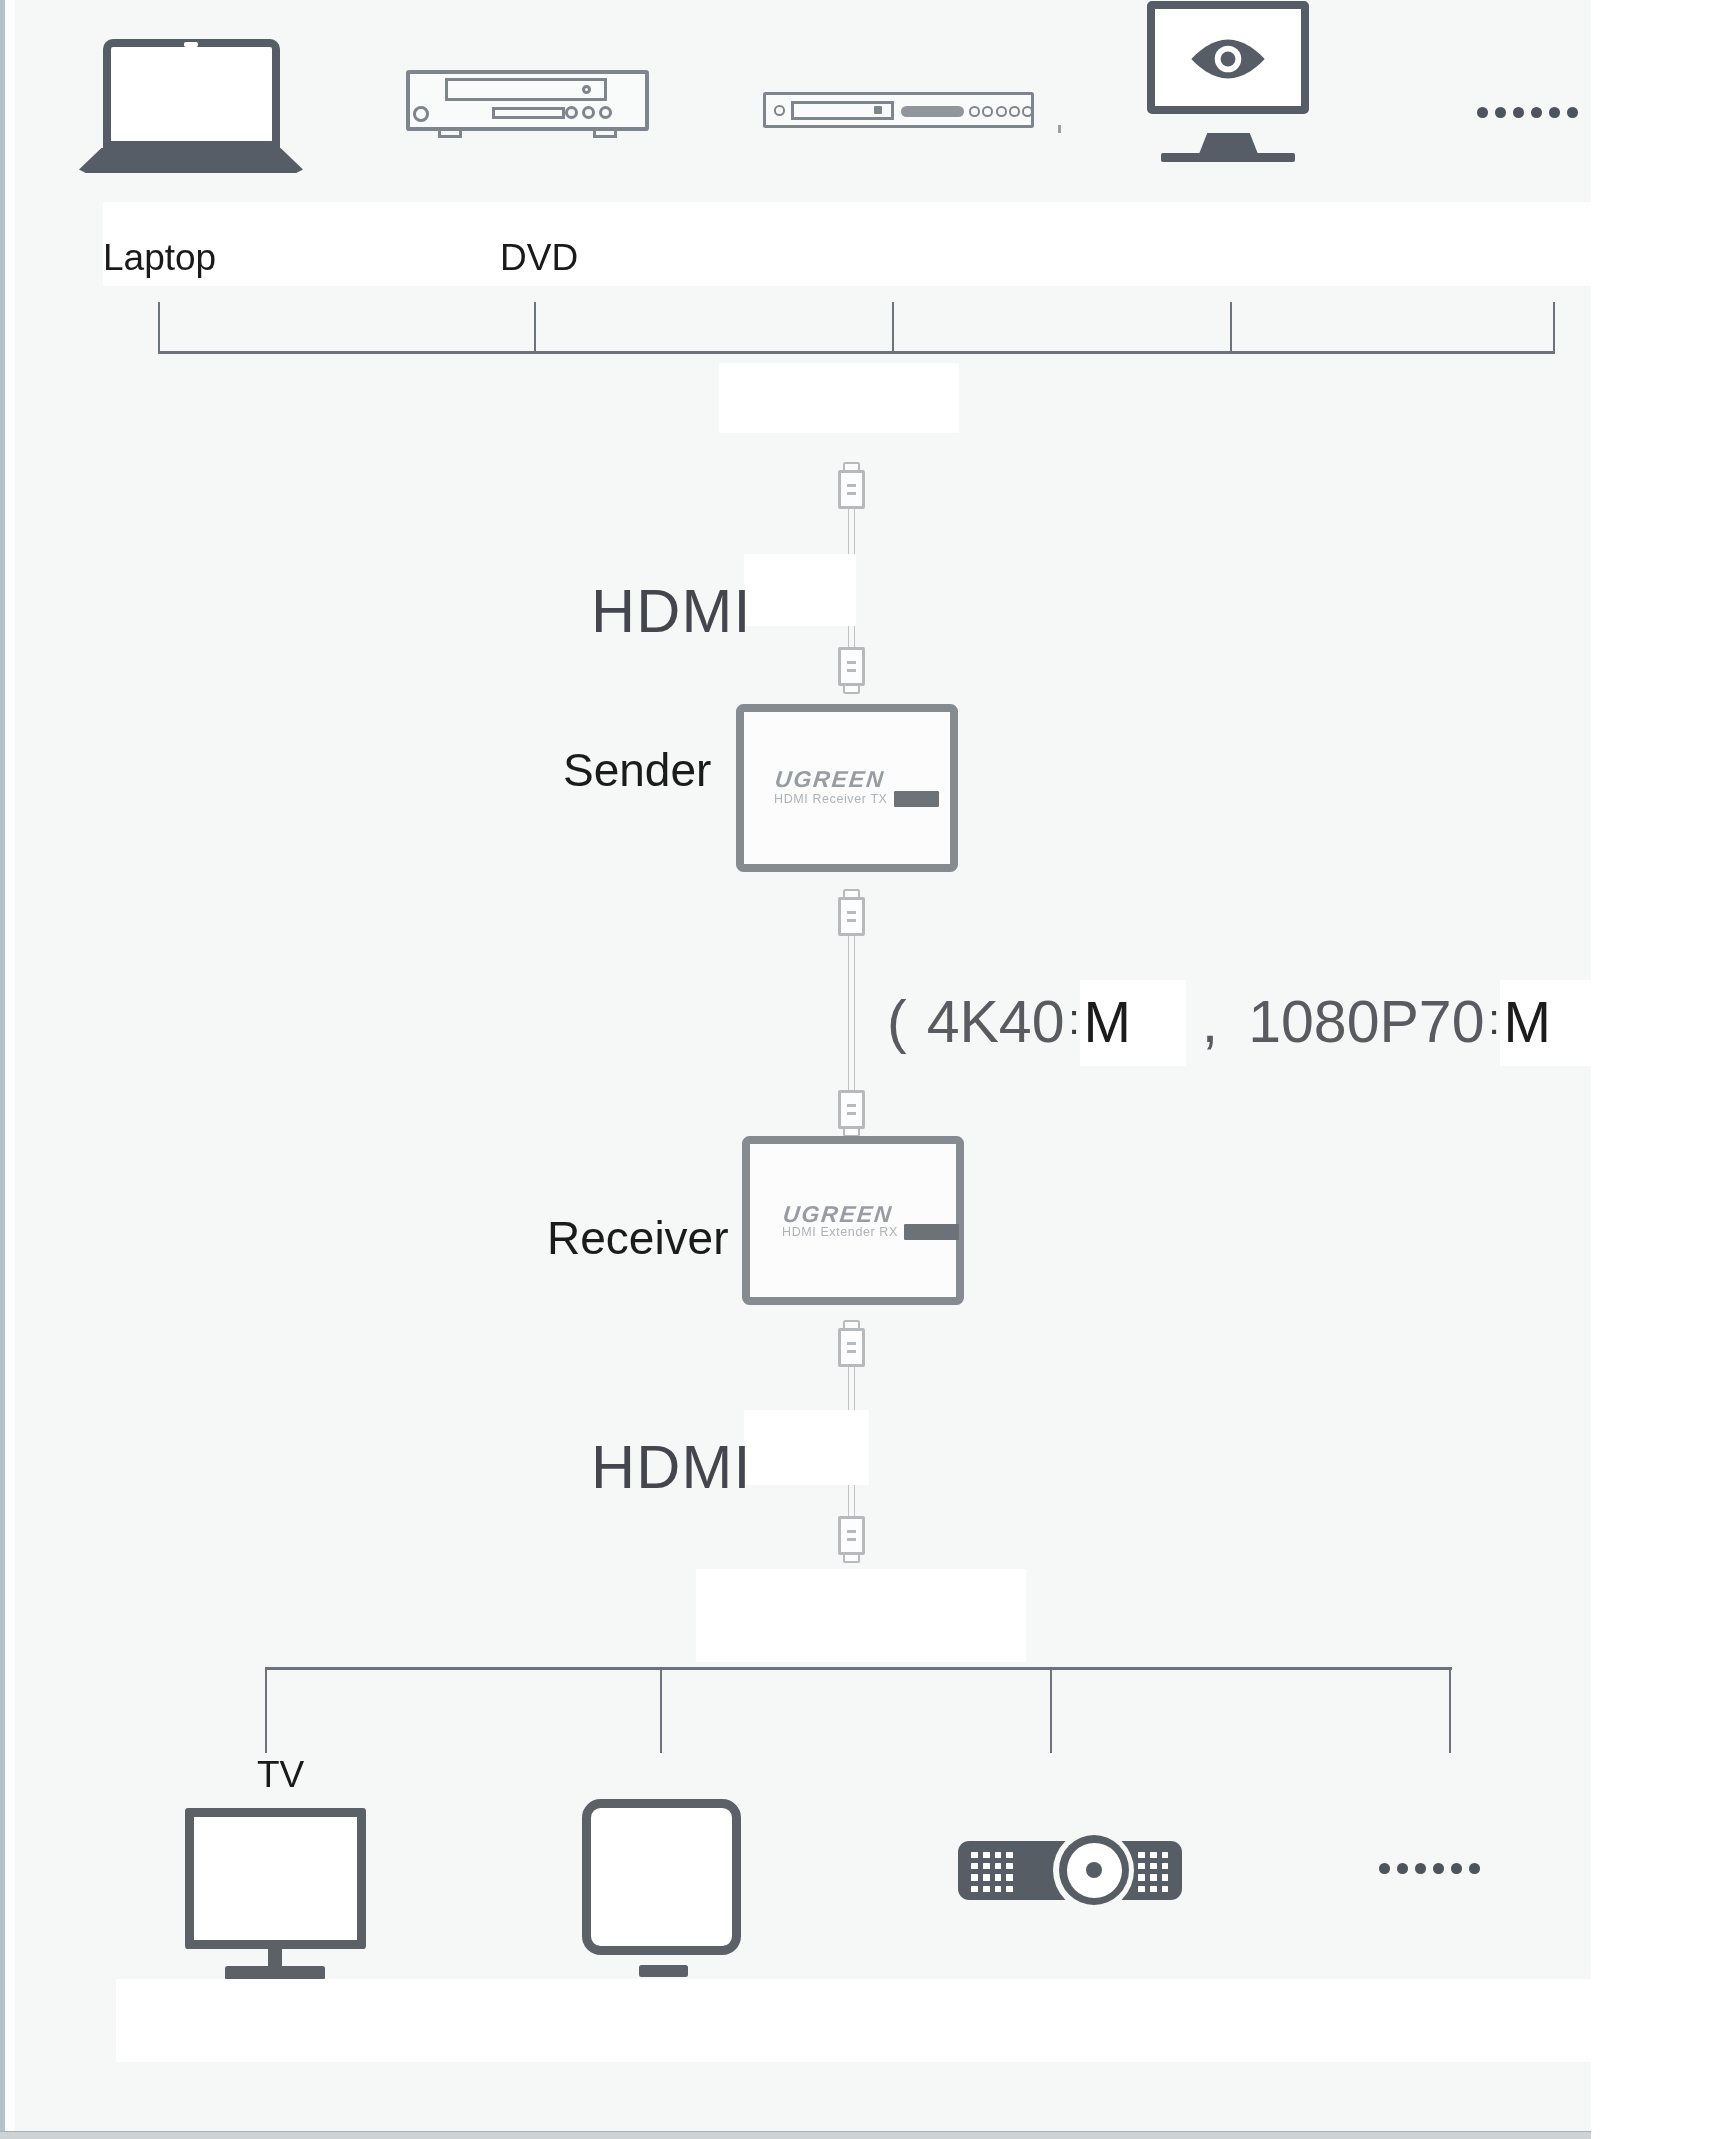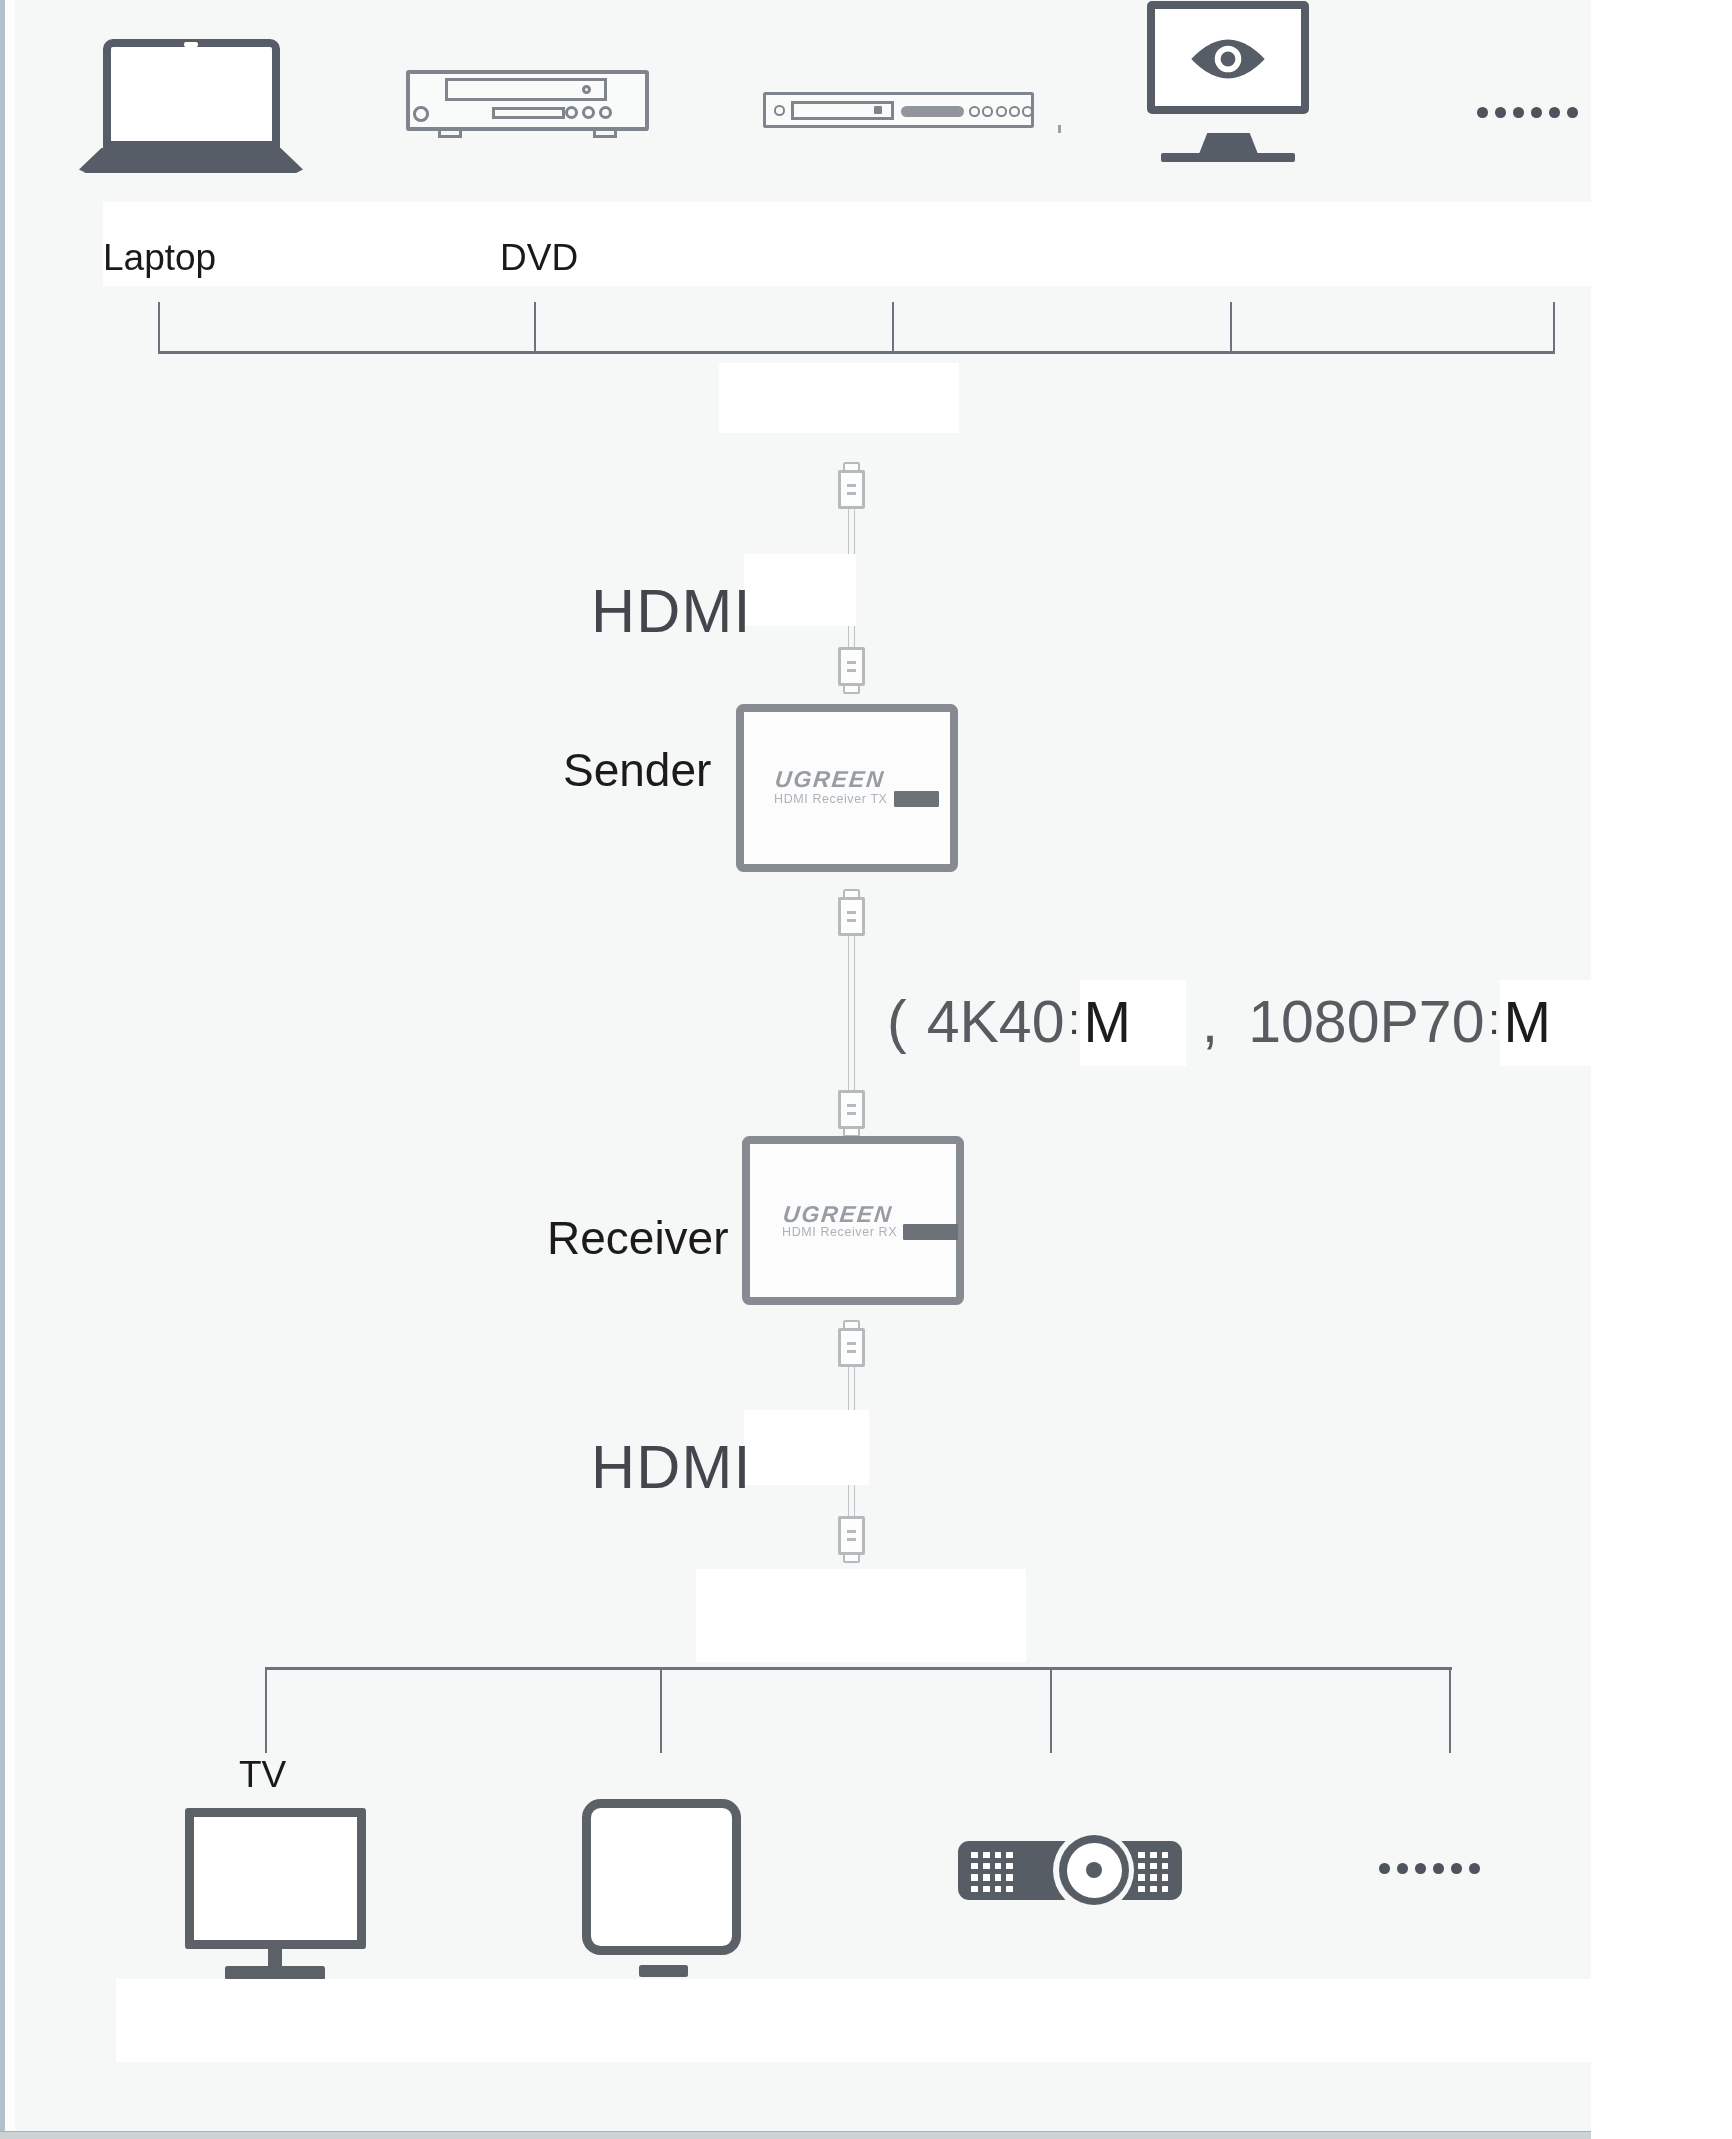--- a/index.html
+++ b/index.html
@@ -207,21 +207,21 @@
     <span class="spec-patch" style="margin-right:13.7px;">
       <span>M</span>
     </span>
     <span>)</span>
   </div>
 
   <div class="side-label" style="left:547px;top:1215px;">Receiver</div>
   <div class="ext-box" style="left:742px;top:1136px;width:222px;height:169px;"></div>
   <div class="brand" style="left:783px;top:1203px;">UGREEN</div>
   <div class="model-row" style="left:782px;top:1224px;">
-    <span class="model-text">HDMI Receiver RX</span>
+    <span class="model-text">HDMI Extender RX</span>
     <span class="model-badge" style="width:55px;"></span>
   </div>
 
   <div class="cable" style="left:838px;top:1320px;height:243px;">
     <div class="plug-tip up"></div>
     <div class="plug-body">
         <i></i>
         <i></i>
       </div>
     <div class="cable-wire"></div>
@@ -238,21 +238,21 @@
   <div class="white-patch" style="left:696px;top:1569px;width:330px;height:93px;"></div>
 
   <div>
     <div class="h-line" style="left:265px;top:1667px;width:1187px;"></div>
     <div class="v-tick" style="left:265px;top:1670px;height:83px;"></div>
     <div class="v-tick" style="left:660px;top:1670px;height:83px;"></div>
     <div class="v-tick" style="left:1050px;top:1670px;height:83px;"></div>
     <div class="v-tick" style="left:1449px;top:1670px;height:83px;"></div>
   </div>
 
-  <div class="dev-label" style="left:239px;top:1755px;">TV</div>
+  <div class="dev-label" style="left:257px;top:1755px;">TV</div>
 
   <div>
     <div class="tv-screen"></div>
     <div class="tv-stem"></div>
     <div class="tv-base"></div>
   </div>
 
   <div>
     <div class="mon2-screen"></div>
     <div class="mon2-bar"></div>

